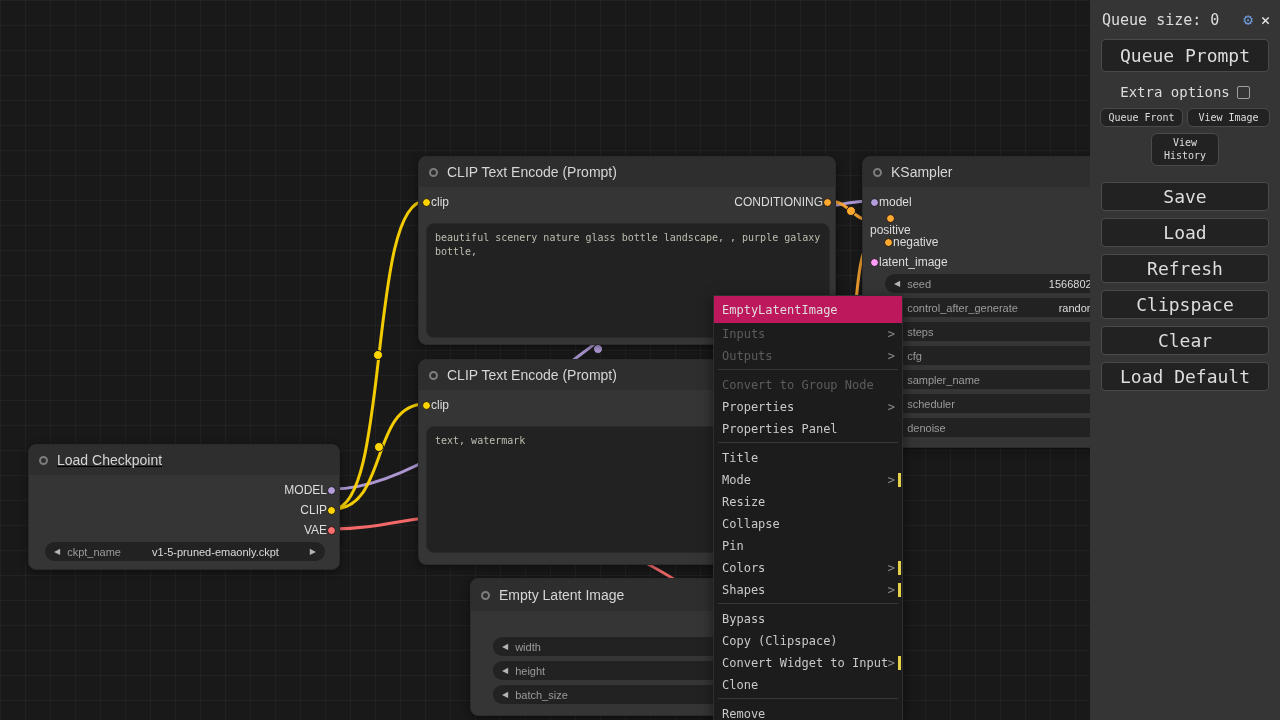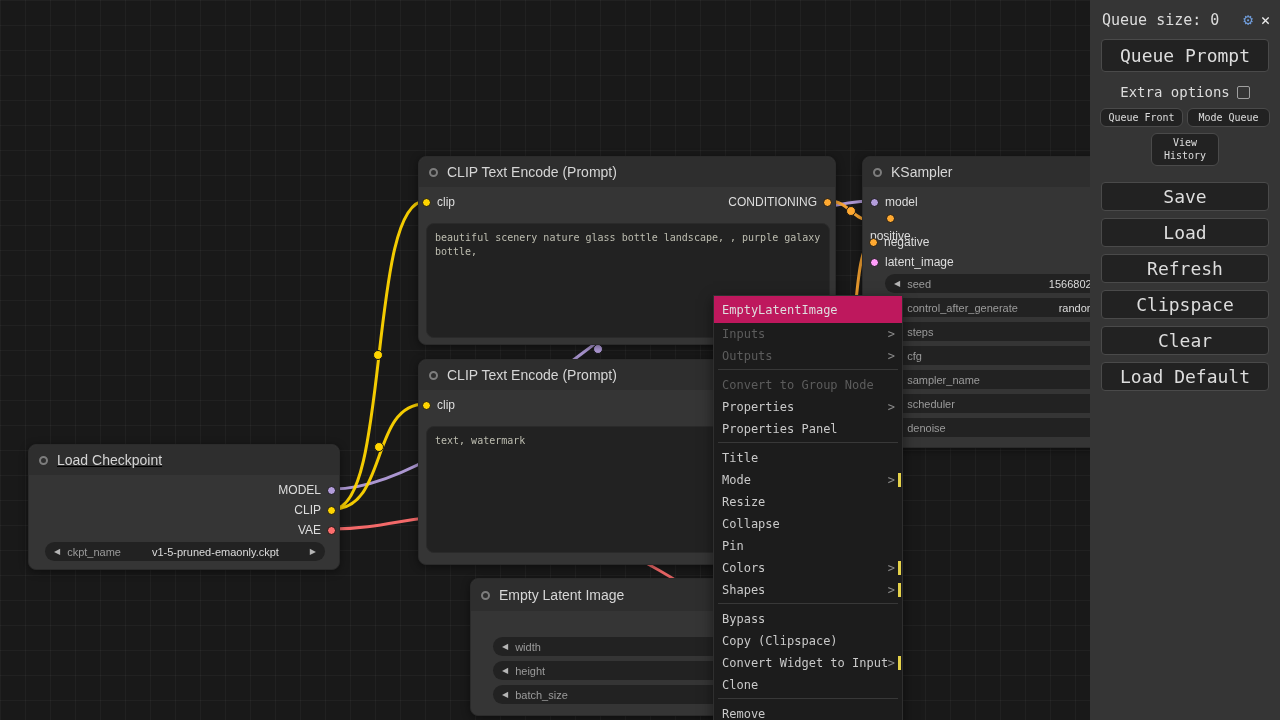--- a/index.html
+++ b/index.html
@@ -22,21 +22,21 @@
   .node {
     position:absolute; background:#353535; border-radius:8px; z-index:2;
     box-shadow:0 2px 8px rgba(0,0,0,.45); border:1px solid #2b2b2b;
   }
   .node-header {
     height:30px; display:flex; align-items:center; gap:9px; padding:0 10px;
     background:rgba(0,0,0,.12); border-radius:8px 8px 0 0;
   }
   .collapse-dot { width:9px; height:9px; border-radius:50%; border:2px solid #7d7d7d; flex:0 0 auto; }
   .node-title { font-size:14px; color:#d6d6d6; white-space:nowrap; }
-  .slot { position:absolute; display:flex; align-items:center; gap:6px; height:16px; font-size:12px; color:#ddd; white-space:nowrap; }
+  .slot { position:absolute; display:flex; align-items:center; height:16px; font-size:12px; color:#ddd; white-space:nowrap; }
   .slot.in  { left:3px; }
   .slot.out { right:3px; flex-direction:row-reverse; }
   .slot-dot { width:9px; height:9px; border-radius:50%; border:1px solid #171717; flex:0 0 auto; }
   .c-clip { background:#FFD500; } .c-model { background:#B39DDB; }
   .c-vae { background:#FF6E6E; } .c-cond { background:#FFA931; } .c-latent { background:#FF9CF9; }
 
   .textbox {
     position:absolute; background:#222; border-radius:8px; border:1px solid #2a2a2a;
     font:10px "DejaVu Sans Mono", monospace; color:#bdbdb0; padding:7px 8px; line-height:1.4;
     white-space:pre-wrap; overflow:hidden;
@@ -191,21 +191,21 @@
       <span class="node-title">KSampler</span>
     </div>
     <div class="slot in" style="top:37px; left:7px;">
       <span class="slot-dot c-model"></span>
       <span>model</span>
     </div>
     <div class="slot in" style="top:57px; left:7px;flex-direction:column;">
       <span class="slot-dot c-cond"></span>
       <span>positive</span>
     </div>
-    <div class="slot in" style="top:77px; left:6px;">
+    <div class="slot in" style="top:77px; left:21px;">
       <span class="slot-dot c-cond"></span>
       <span>negative</span>
     </div>
     <div class="slot in" style="top:97px; left:7px;">
       <span class="slot-dot c-latent"></span>
       <span>latent_image</span>
     </div>
 
     <div class="widget" style="left:22px; top:117px; width:234px;">
       <span class="arrow">◀</span>
@@ -323,21 +323,21 @@
     <span class="sb-gear">⚙</span>
     <span class="sb-close">✕</span>
   </div>
   <button class="sb-btn queue-prompt">Queue Prompt</button>
   <div class="sb-extra">
     <span>Extra options</span>
     <span class="checkbox"></span>
   </div>
   <div class="sb-small-row">
     <button class="sb-btn small">Queue Front</button>
-    <button class="sb-btn small">Mode Queue</button>
+    <button class="sb-btn small">View Image</button>
   </div>
   <button class="sb-btn history">View History</button>
 
   <button class="sb-btn big">Save</button>
   <button class="sb-btn big">Load</button>
   <button class="sb-btn big">Refresh</button>
   <button class="sb-btn big">Clipspace</button>
   <button class="sb-btn big">Clear</button>
   <button class="sb-btn big">Load Default</button>
 </div>

